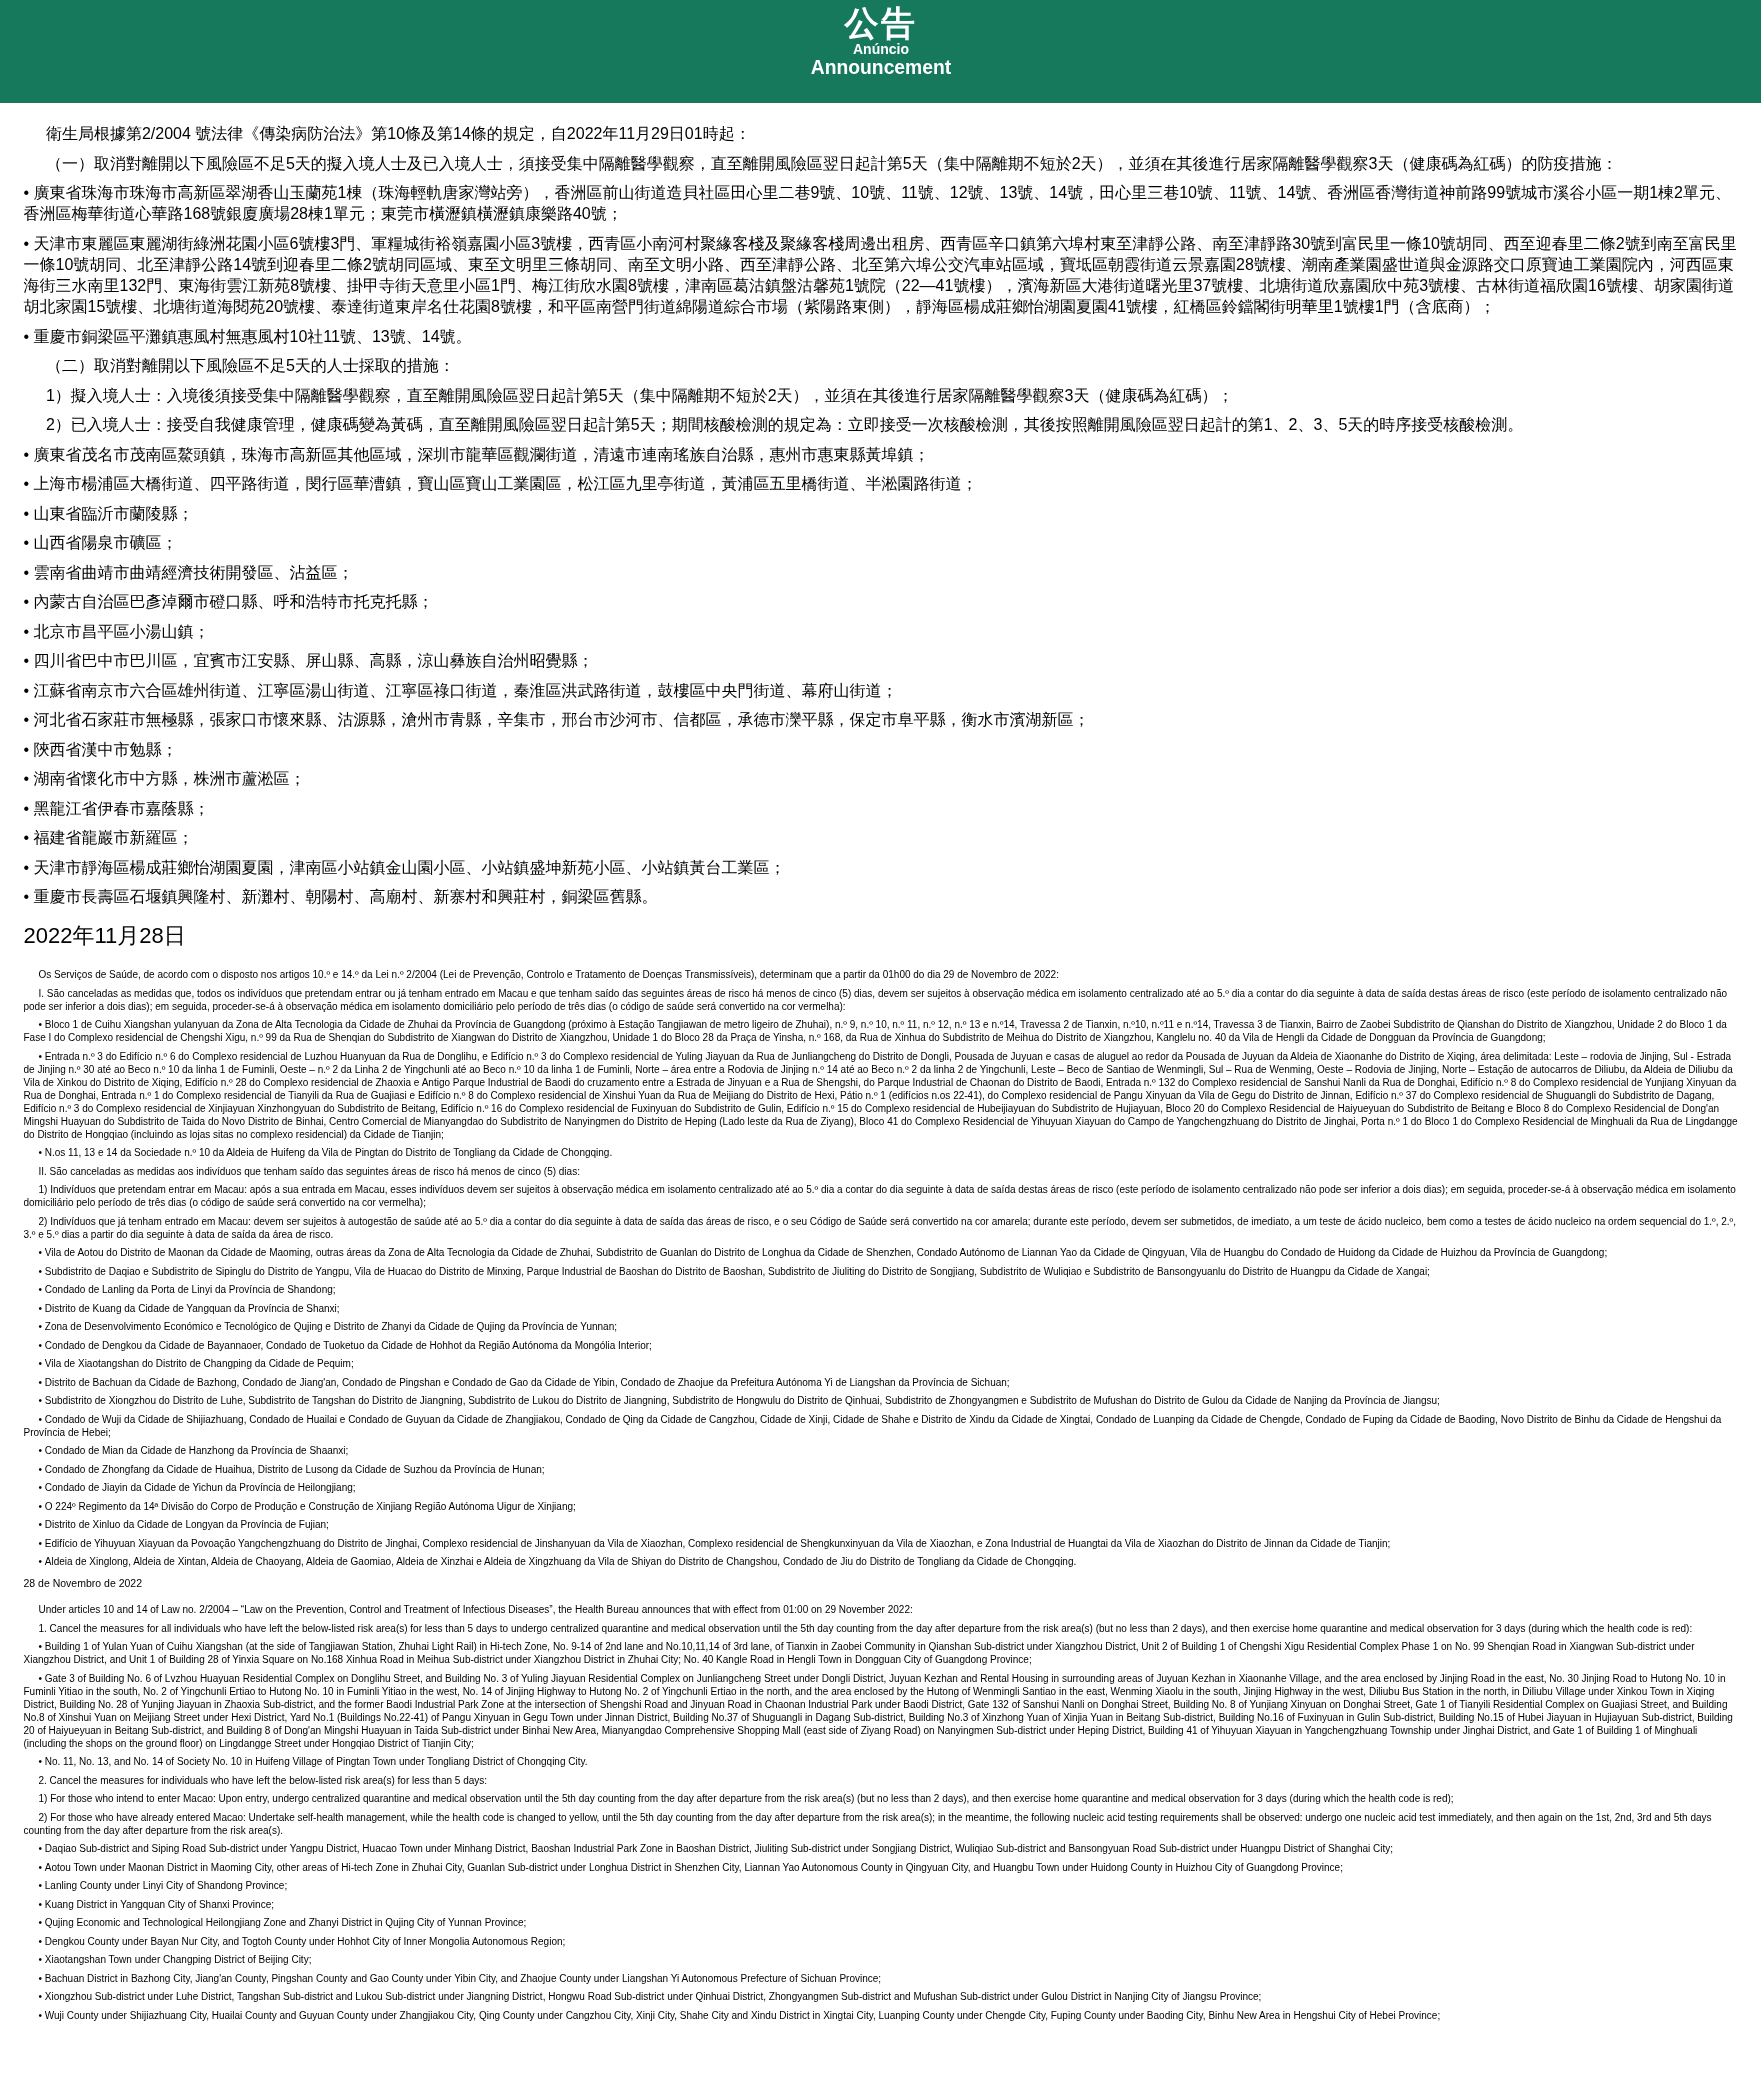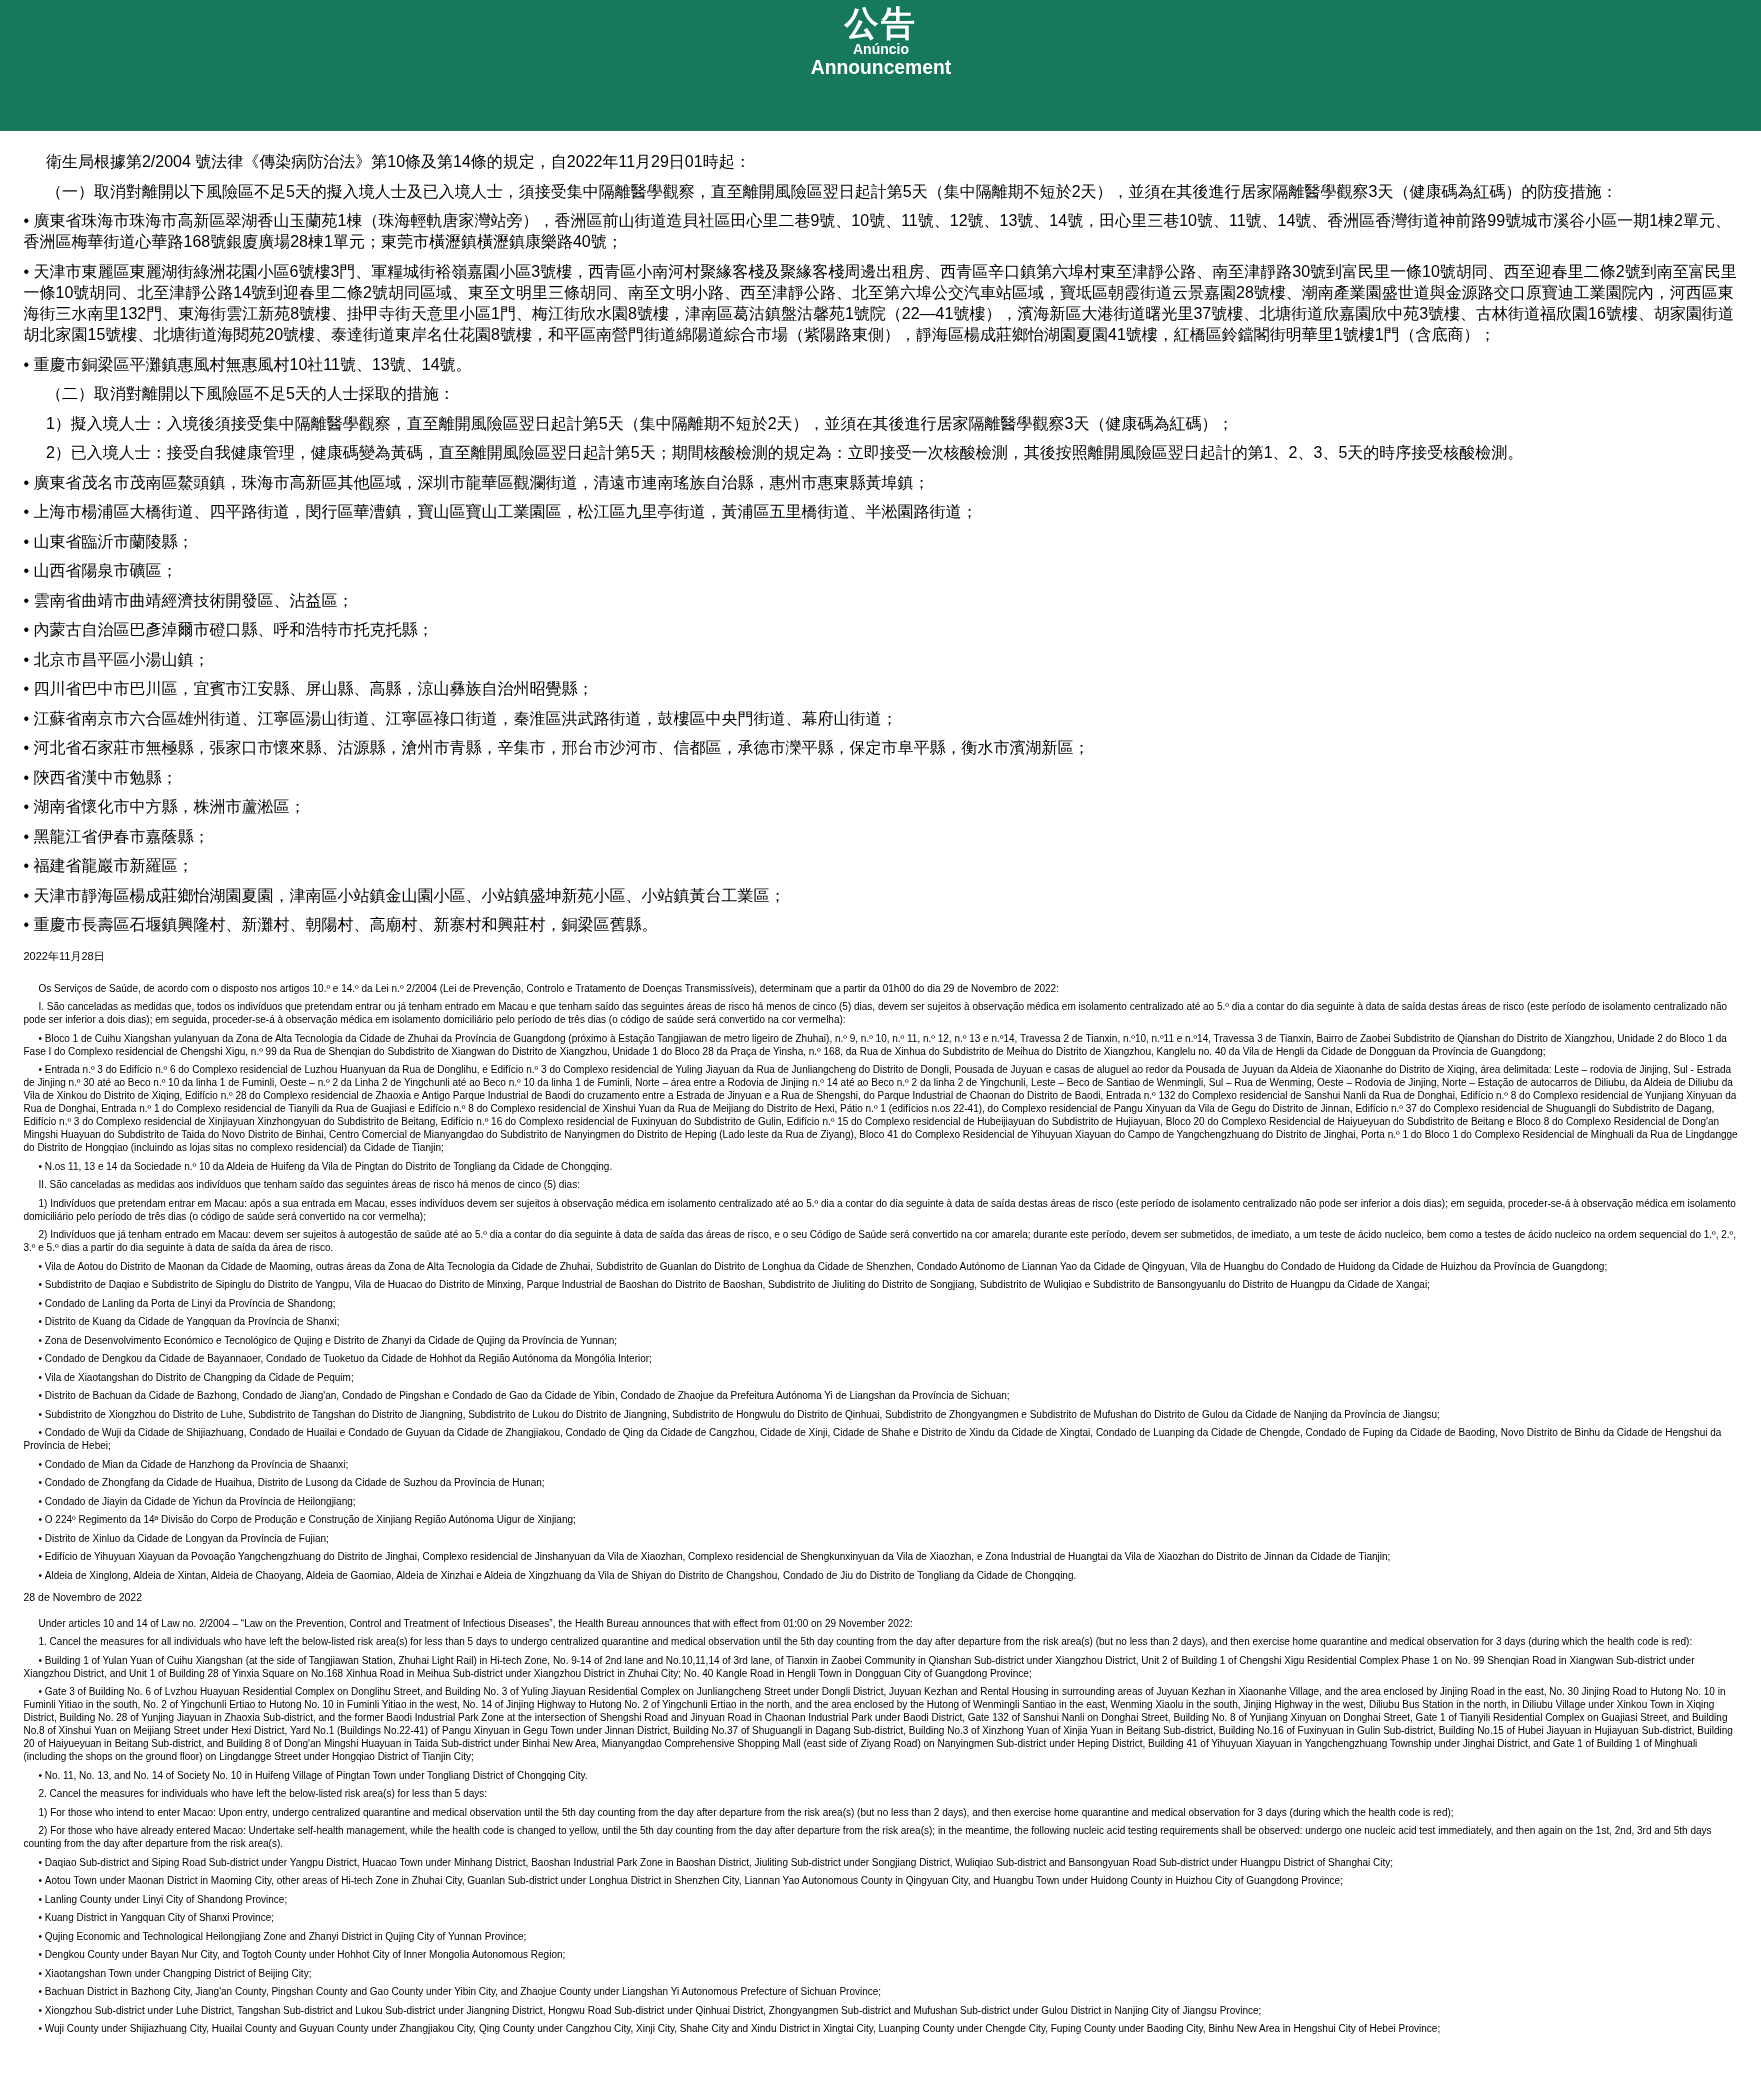--- a/index.html
+++ b/index.html
@@ -8,21 +8,21 @@
     width:1762px;
     height:2769px;
     background:#ffffff;
     overflow:hidden;
     font-family:"Liberation Sans","DejaVu Sans",sans-serif;
     color:#000;
   }
   
   .header{
     width:100%;
-    height:131px;
+    height:103px;
     background:#17795c;
     text-align:center;
     color:#ffffff;
     box-sizing:border-box;
     padding-top:5.9px;
   }
   .header .t-zh{font-size:34px;font-weight:bold;line-height:1.05;letter-spacing:2.5px;}
   .header .t-pt{font-size:14px;font-weight:bold;line-height:1.12;}
   .header .t-en{font-size:19.3px;font-weight:bold;line-height:1.12;}
   
@@ -33,21 +33,21 @@
   
   .zh p{
     font-size:16px;
     line-height:1.32;
     margin:8.4px 0;
     text-align:left;
   }
   .zh p.indent{text-indent:1.4em;}
   .zh p.bullet{padding-left:0;}
   .zh p.bullet::before{content:"\2022\00a0";font-size:16px;}
-  .zh .date{margin-top:14.3px;font-size:11px;}
+  .zh .date{margin-top:14.3px;font-size:22px;}
   
   .latin p{
     font-size:10px;
     line-height:1.3;
     margin:5.5px 0;
   }
   .latin p.indent{text-indent:1.5em;}
   .latin p.bullet{text-indent:1.5em;}
   .latin p.bullet::before{content:"\2022\00a0";}
   .latin .date{margin-top:9.2px;font-size:10.5px;}

